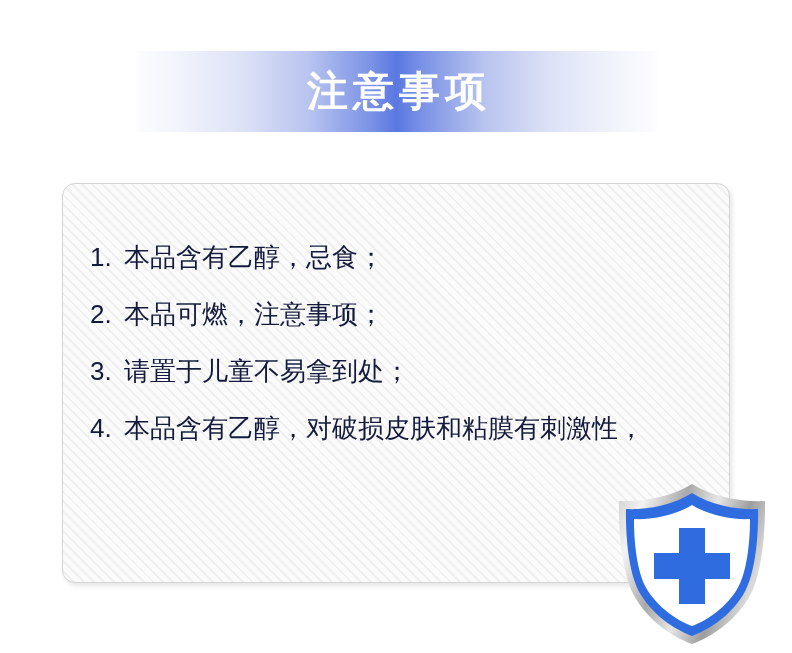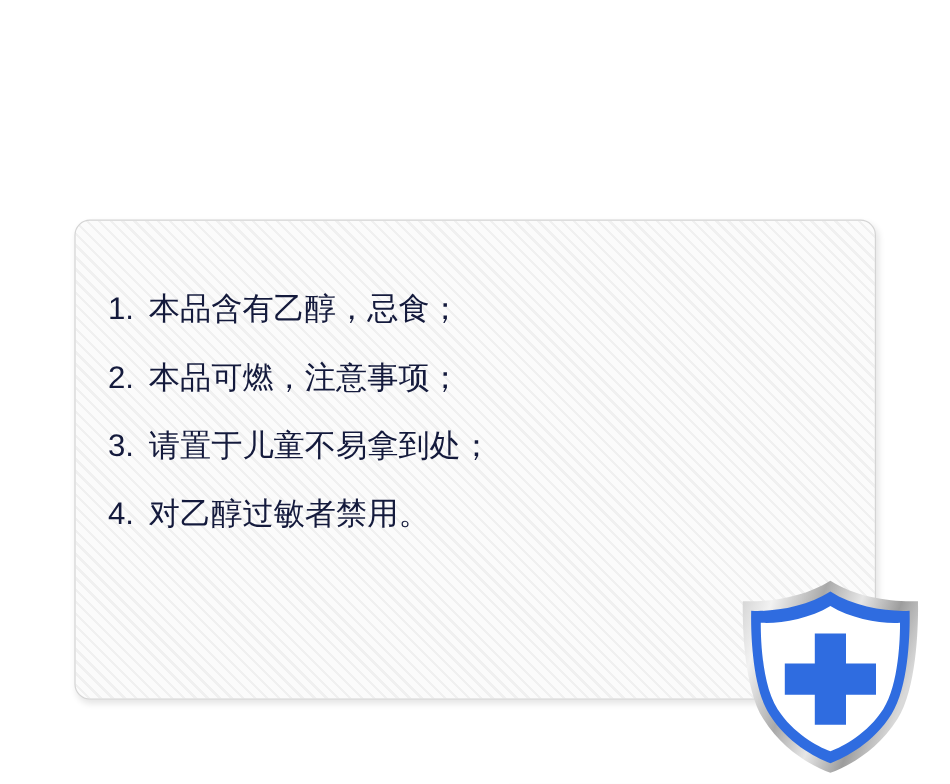--- a/index.html
+++ b/index.html
@@ -115,20 +115,23 @@
     display: block;
     width: 160px;
     height: 166px;
   }
 </style>
 </head>
 <body>
 
 <div id="page">
 
+  <div class="title-banner">
+    <div class="title-text">注意事项</div>
+  </div>
 
   <div class="notice-card">
     <div class="notice-list">
 
       <div class="notice-item">
         <span class="item-number">1.</span>
         <span class="item-body">
           <span class="item-line">本品含有乙醇，忌食；</span>
         </span>
       </div>
@@ -143,21 +146,21 @@
       <div class="notice-item">
         <span class="item-number">3.</span>
         <span class="item-body">
           <span class="item-line">请置于儿童不易拿到处；</span>
         </span>
       </div>
 
       <div class="notice-item">
         <span class="item-number">4.</span>
         <span class="item-body">
-          <span class="item-line">对乙醇过敏者禁用。</span>
+          <span class="item-line">本品含有乙醇，对破损皮肤和粘膜有刺激性，</span>
         </span>
       </div>
 
     </div>
   </div>
 
   <div class="shield-badge">
     <svg viewBox="0 0 160 166" xmlns="http://www.w3.org/2000/svg">
       <defs>
         <linearGradient id="rimGrad" x1="0" y1="0" x2="1" y2="0.4">

